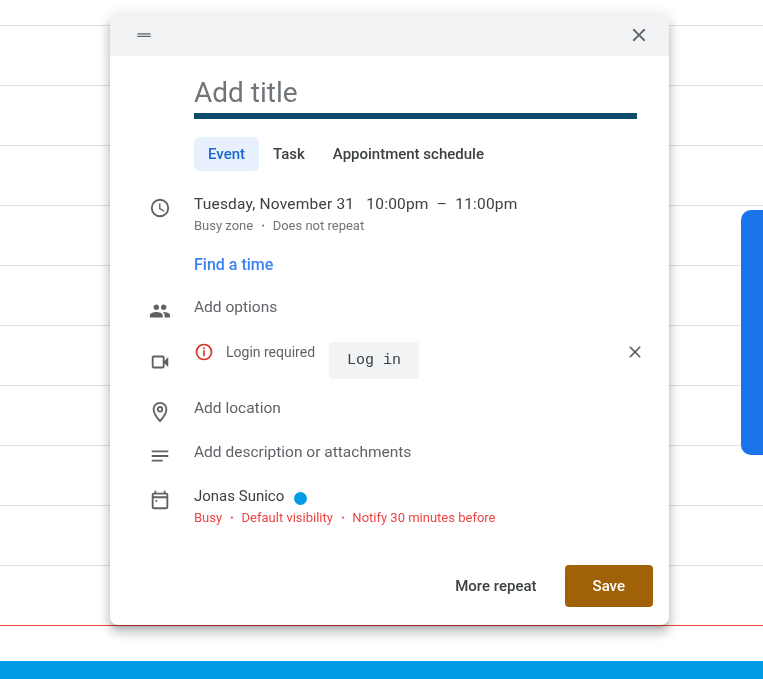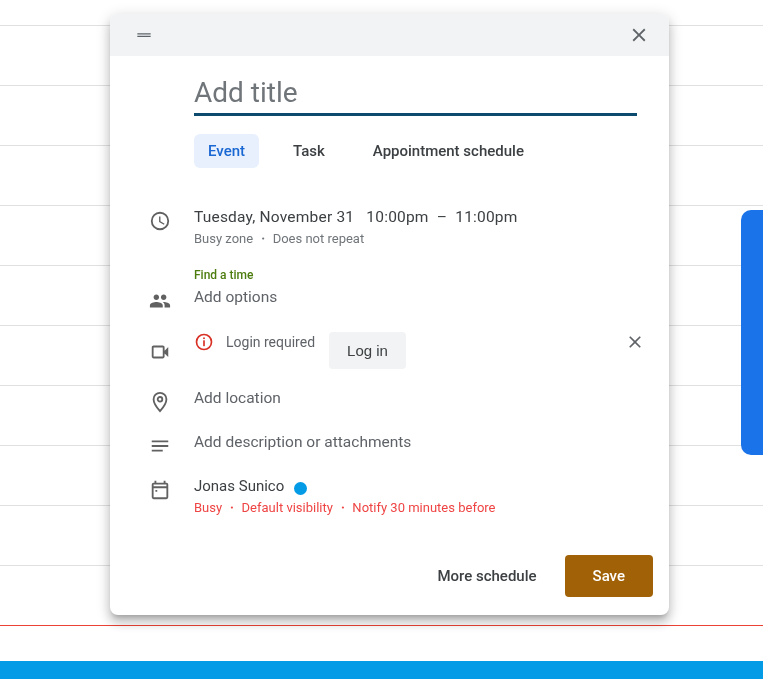--- a/index.html
+++ b/index.html
@@ -72,34 +72,34 @@
       padding: 16px 16px 0 16px;
     }
     .title-input {
       margin-left: 68px;
       margin-right: 16px;
       margin-bottom: 12px;
     }
     .title-input input {
       width: 100%;
       border: none;
-      border-bottom: 3px solid #0c4a6e;
+      border-bottom: 6px solid #0c4a6e;
       font-size: 28px;
       color: #202124;
       padding: 4px 0;
       outline: none;
       font-family: inherit;
     }
     .title-input input::placeholder { color: #70757a; }
     .tabs {
       margin-left: 68px;
       display: flex;
-      gap: 20px;
+      gap: 0;
       margin-top: 18px;
-      margin-bottom: 40px;
+      margin-bottom: 24px;
     }
     .tab {
       padding: 8px 14px;
       border-radius: 6px;
       font-size: 15px;
       font-weight: 500;
       cursor: pointer;
       color: #3c4043;
     }
     .tab.active {
@@ -129,26 +129,26 @@
       color: #3c4043;
       letter-spacing: 0.2px;
     }
     .datetime-line .date, .datetime-line .time { cursor: pointer; }
     .datetime-sub {
       font-size: 13px;
       color: #70757a;
       margin-top: 4px;
     }
     .find-time {
-      color: #4d7c0f;
+      color: #3b82f6;
       font-weight: 500;
-      font-size: 12px;
+      font-size: 16px;
       cursor: pointer;
       margin-left: 68px;
-      margin-bottom: 6px;
+      margin-bottom: 24px;
     }
     .placeholder-text {
       color: #5f6368;
       font-size: 15.5px;
       cursor: pointer;
     }
     .video-row {
       display: flex;
       align-items: flex-start;
     }
@@ -164,21 +164,21 @@
     }
     .login-btn {
       margin-left: 14px;
       background: #f1f3f4;
       border: none;
       border-radius: 4px;
       padding: 10px 18px;
       font-size: 15px;
       color: #3c4043;
       cursor: pointer;
-      font-family: Liberation Sans, sans-serif;
+      font-family: Liberation Mono, monospace;
     }
     .dismiss-x {
       margin-left: auto;
       margin-right: 8px;
       color: #5f6368;
       cursor: pointer;
       display: flex;
       align-items: center;
     }
     .cal-owner {
@@ -356,16 +356,16 @@
         <div class="cal-owner">
           <span>Jonas Sunico</span>
           <span class="color-dot" id="cal-color" style="background: rgb(3, 155, 229);"></span>
         </div>
         <div class="cal-sub">Busy ・ Default visibility ・ Notify 30 minutes before</div>
       </div>
     </div>
   </div>
 
   <div class="modal-footer">
-    <button class="more-options">More schedule</button>
+    <button class="more-options">More repeat</button>
     <button class="save-btn">Save</button>
   </div>
 </div>
 
 </body></html>

